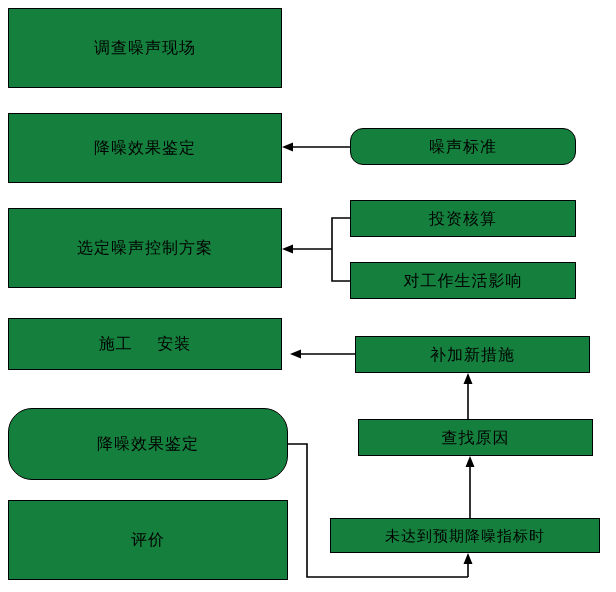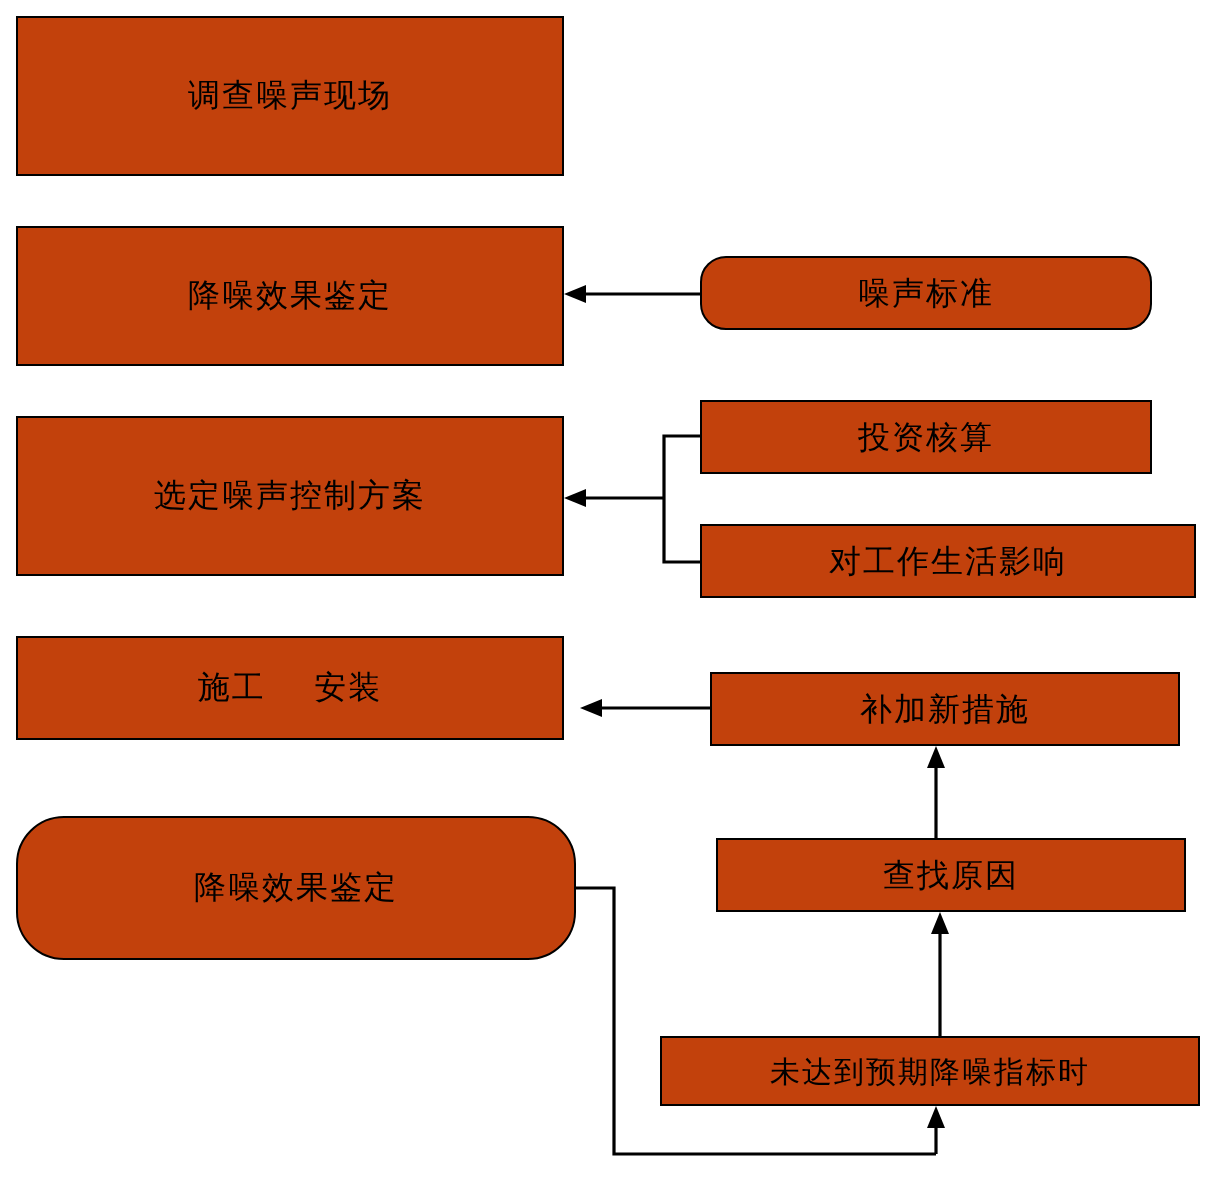--- a/index.html
+++ b/index.html
@@ -15,21 +15,21 @@
     position: relative;
     width: 616px;
     height: 592px;
     background: #ffffff;
     overflow: hidden;
   }
   .node {
     position: absolute;
     box-sizing: border-box;
     border: 1px solid #000000;
-    background: #c2410c;
+    background: #15803d;
     display: flex;
     align-items: center;
     justify-content: center;
     color: #000000;
     font-size: 16px;
     line-height: 1.2;
     letter-spacing: 1px;
     white-space: pre;
     text-align: center;
     z-index: 2;
@@ -109,30 +109,33 @@
   </div>
 
   <div class="node" style="left:8px; top:318px; width:274px; height:52px;">
     <span>施工    安装</span>
   </div>
 
   <div class="node" style="left:8px; top:408px; width:280px; height:72px;border-radius:24px;">
     <span>降噪效果鉴定</span>
   </div>
 
+  <div class="node" style="left:8px; top:500px; width:280px; height:80px;">
+    <span>评价</span>
+  </div>
 
   <div class="node" style="left:350px; top:128px; width:226px; height:37px;border-radius:13px;">
     <span>噪声标准</span>
   </div>
 
   <div class="node" style="left:350px; top:200px; width:226px; height:37px;">
     <span>投资核算</span>
   </div>
 
-  <div class="node" style="left:350px; top:262px; width:248px; height:37px;">
+  <div class="node" style="left:350px; top:262px; width:226px; height:37px;">
     <span>对工作生活影响</span>
   </div>
 
   <div class="node" style="left:355px; top:336px; width:235px; height:37px;">
     <span>补加新措施</span>
   </div>
 
   <div class="node" style="left:358px; top:419px; width:235px; height:37px;">
     <span>查找原因</span>
   </div>

